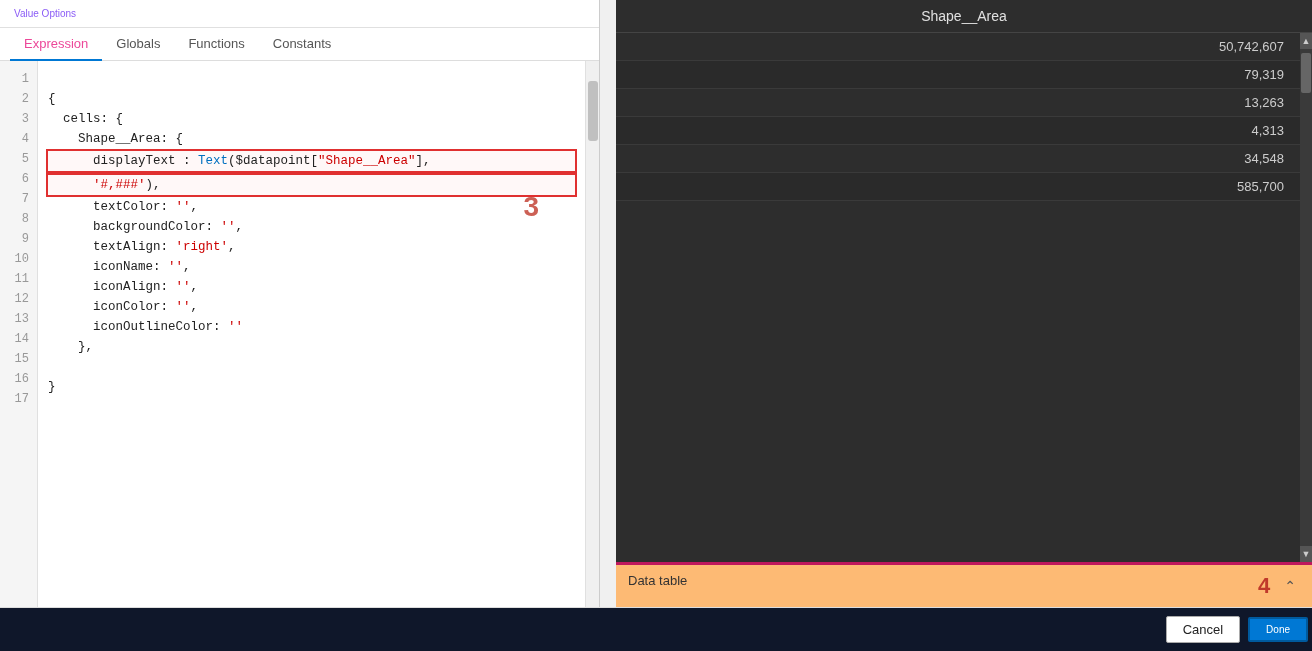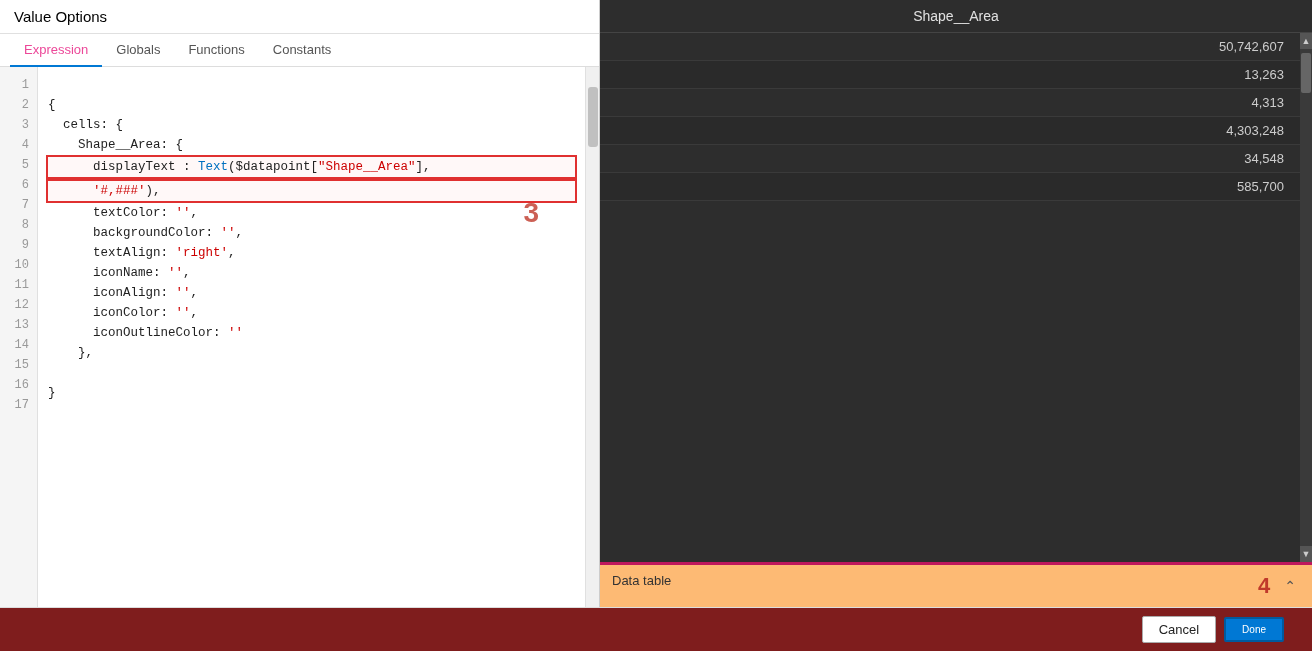--- a/index.html
+++ b/index.html
@@ -18,23 +18,23 @@
     .left-panel {
       width: 600px;
       display: flex;
       flex-direction: column;
       border-right: 1px solid #ccc;
       background: #fff;
     }
 
     .dialog-title {
       padding: 8px 14px;
-      font-size: 15px;
+      font-size: 10px;
       font-weight: 400;
-      color: #000000;
+      color: #8b5cf6;
       border-bottom: 1px solid #e0e0e0;
       background: #fff;
     }
 
     .tabs {
       display: flex;
       border-bottom: 1px solid #ddd;
       background: #fff;
       padding: 0 10px;
     }
@@ -121,20 +121,21 @@
       margin-top: 20px;
     }
 
     
     .right-panel {
       flex: 1;
       display: flex;
       flex-direction: column;
       background: #2d2d2d;
       color: #ddd;
+      margin-left: 16px;
     }
 
     .right-header {
       padding: 8px 16px;
       font-size: 14px;
       font-weight: 500;
       color: #e0e0e0;
       text-align: center;
       background: #2d2d2d;
       border-bottom: 1px solid #444;
@@ -212,22 +213,22 @@
       font-size: 14px;
       color: #555;
       padding: 2px 4px;
     }
 
     
     .bottom-bar {
       display: flex;
       justify-content: flex-end;
       align-items: center;
-      padding: 8px 28px;
-      background: #7f1d1d;
+      padding: 8px 4px;
+      background: #0f172a;
       border-top: 1px solid #ddd;
       gap: 8px;
     }
 
     .btn-cancel {
       padding: 5px 16px;
       font-size: 13px;
       background: #fff;
       border: 1px solid #aaa;
       color: #222;
@@ -356,27 +357,27 @@
       <div class="right-header">Shape__Area</div>
 
       <div style="display:flex;flex:1;overflow:hidden;">
         <div class="data-table-scroll" style="flex:1;">
           <table class="data-table">
             <tbody>
               <tr>
                 <td>50,742,607</td>
               </tr>
               <tr>
+                <td>79,319</td>
+              </tr>
+              <tr>
                 <td>13,263</td>
               </tr>
               <tr>
                 <td>4,313</td>
-              </tr>
-              <tr>
-                <td>4,303,248</td>
               </tr>
               <tr>
                 <td>34,548</td>
               </tr>
               <tr>
                 <td>585,700</td>
               </tr>
             </tbody>
           </table>
         </div>

